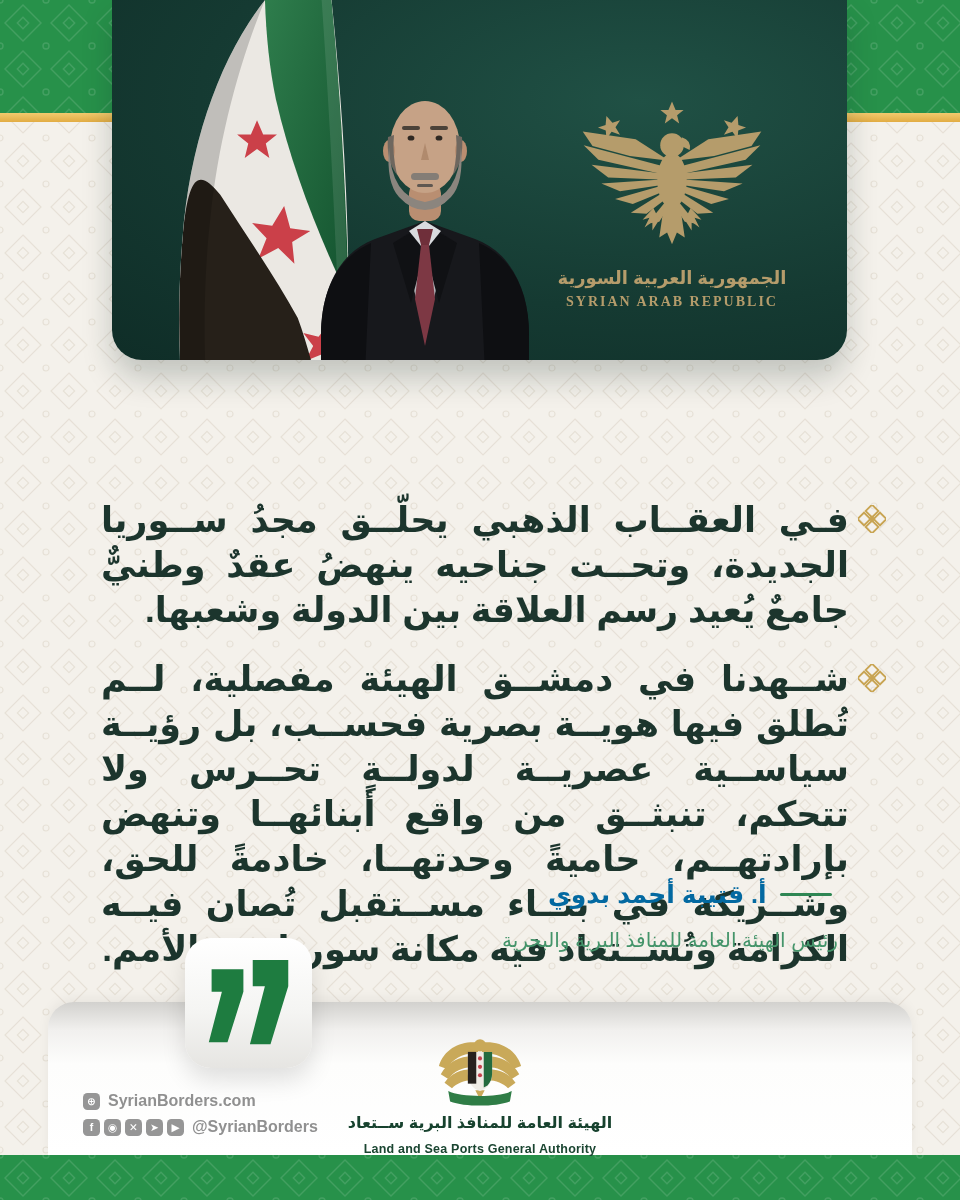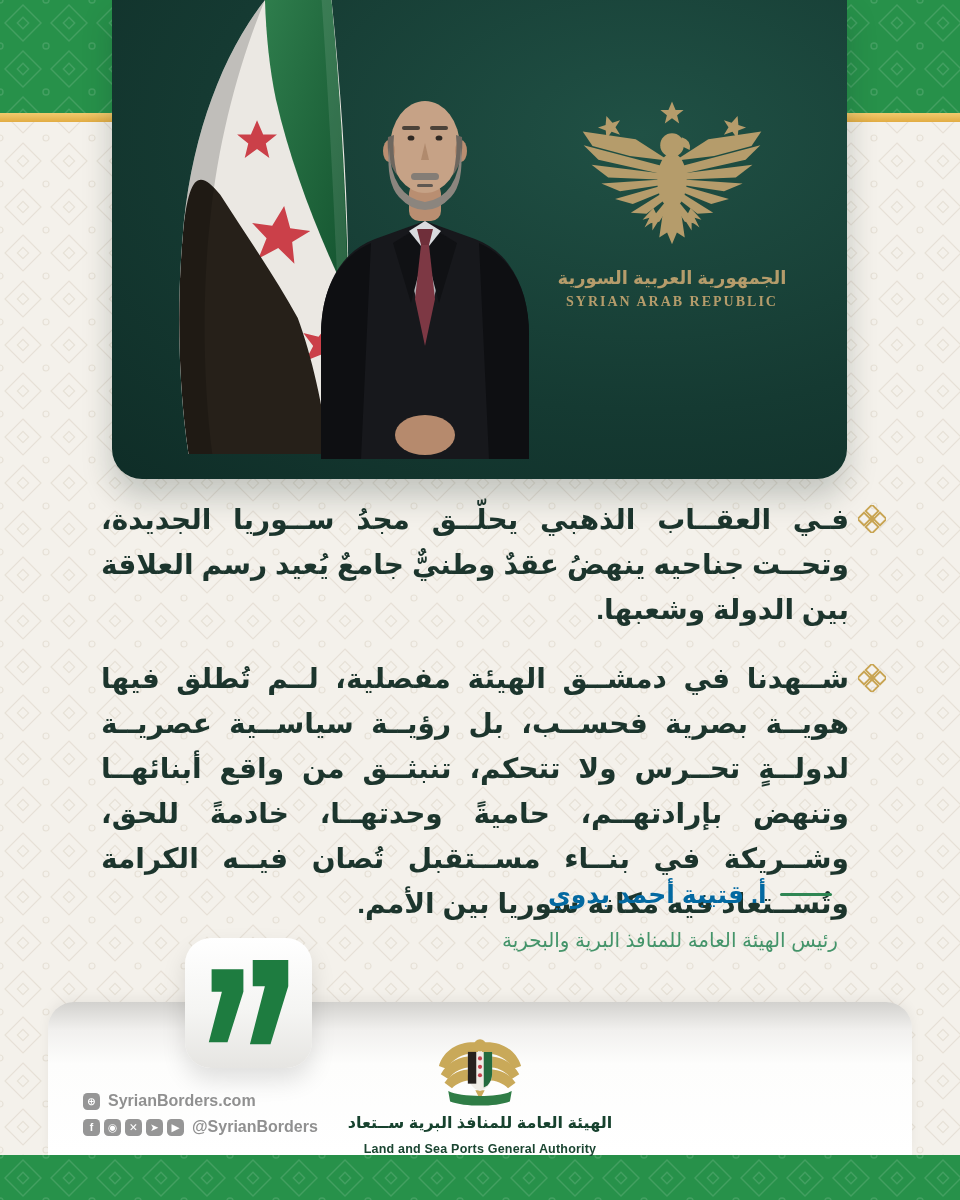--- a/index.html
+++ b/index.html
@@ -5,35 +5,35 @@
   html,body{margin:0;padding:0;background:#e8e5df;}
   .page{position:relative;width:960px;height:1200px;margin:0 auto;overflow:hidden;
         background:#f4f1eb;font-family:"Liberation Sans","DejaVu Sans",sans-serif;}
   .fill{position:absolute;inset:0;width:100%;height:100%;}
   
   .band-top{position:absolute;left:0;top:0;width:960px;height:113px;background:#27914a;z-index:1;}
   .gold-divider{position:absolute;left:0;top:113px;width:960px;height:9px;
         background:linear-gradient(180deg,#f3ca6e,#e2ac43);z-index:1;}
   .band-bottom{position:absolute;left:0;top:1155px;width:960px;height:45px;background:#27914a;z-index:2;}
   
-  .hero-card{position:absolute;left:112px;top:0;width:735px;height:479px;border-radius:0 0 30px 30px;
+  .hero-card{position:absolute;left:112px;top:0;width:735px;height:360px;border-radius:0 0 30px 30px;
         overflow:hidden;z-index:2;box-shadow:0 18px 30px rgba(20,40,35,.22);
         background:radial-gradient(125% 120% at 72% 28%, #205145 0%, #153a32 48%, #0c2722 100%);}
   .flag-svg{position:absolute;left:40px;top:0;height:457px;}
   .man-svg{position:absolute;left:163px;top:-2px;height:462px;}
   .emblem{position:absolute;left:430px;top:100px;width:260px;text-align:center;color:#b59c6b;}
   .emblem-ar{font-size:18px;font-weight:700;margin-top:6px;direction:rtl;}
   .emblem-en{font-family:"Liberation Serif","DejaVu Serif",serif;font-size:14px;letter-spacing:2px;
         margin-top:5px;font-weight:700;}
   
   .quotes{position:absolute;top:497px;right:74px;width:815px;display:flex;flex-direction:column;
         gap:24px;direction:rtl;z-index:1;}
   .q-row{display:flex;gap:9px;align-items:flex-start;}
   .q-bullet{flex:0 0 28px;margin-top:8px;}
-  .q-text{width:748px;font-weight:700;font-size:28px;line-height:45px;color:#1c352d;
+  .q-text{width:748px;font-weight:700;font-size:35px;line-height:45px;color:#1c352d;
         text-align:justify;margin:0;}
   
   .attrib{position:absolute;top:880px;right:122px;display:flex;flex-direction:column;
         align-items:flex-end;direction:rtl;z-index:1;}
   .name-row{display:flex;align-items:center;gap:14px;direction:rtl;margin-left:15px;}
   .dash{width:52px;height:3px;border-radius:2px;background:#2e8653;}
   .author{font-size:25px;font-weight:700;color:#0369a1;margin-left:31px;}
   .author-title{margin-top:19px;font-size:20px;font-weight:400;color:#44946a;}
   
   .panel{position:absolute;left:48px;top:1002px;width:864px;height:153px;border-radius:26px 26px 0 0;

